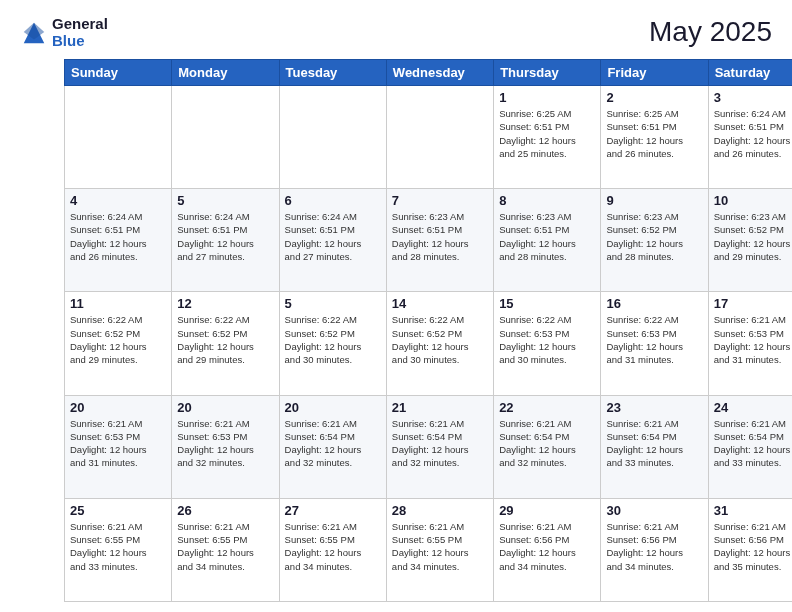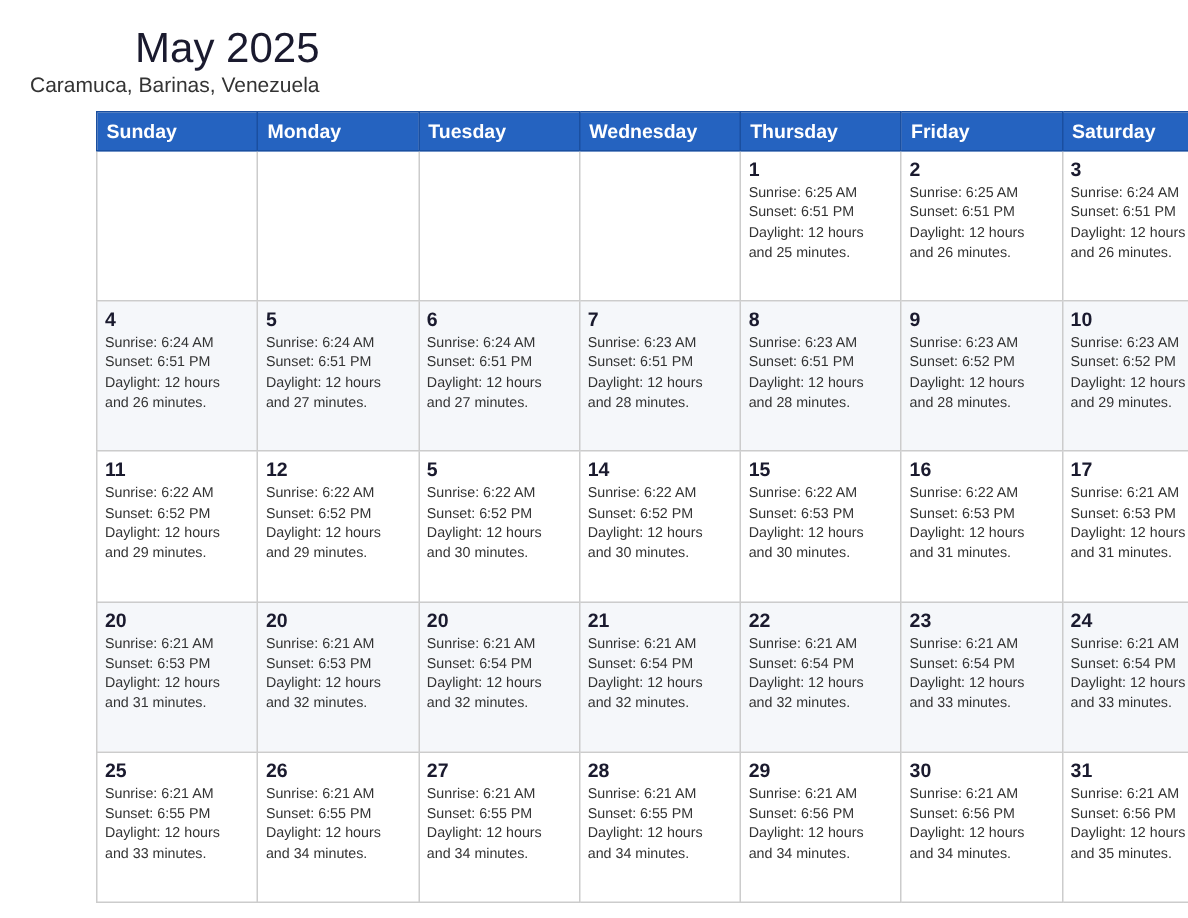--- a/index.html
+++ b/index.html
@@ -97,23 +97,32 @@
     }
     tr:nth-child(even) td.empty {
       background: #f5f7fa;
     }
   </style>
 </head>
 <body>
 
 <div class="page">
   <div class="header">
+    <div class="logo">
+      <svg class="logo-icon" viewBox="0 0 30 30" xmlns="http://www.w3.org/2000/svg">
+        <polygon points="15,4 26,26 4,26" fill="#2563c0"></polygon>
+        <polygon points="15,4 26,14 15,22 4,14" fill="#1a4fa0" opacity="0.5"></polygon>
+      </svg>
+      <div class="logo-text">
+        <span class="logo-general">General</span><br>
+        <span class="logo-blue">Blue</span>
+      </div>
+    </div>
     <div class="title-block">
       <div class="month-title">May 2025</div>
-      <div class="location">Caramuca, Barinas, Venezuela</div>
     </div>
   </div>
 
   <table class="calendar">
     <thead>
       <tr>
         <th>Sunday</th>
         <th>Monday</th>
         <th>Tuesday</th>
         <th>Wednesday</th>

